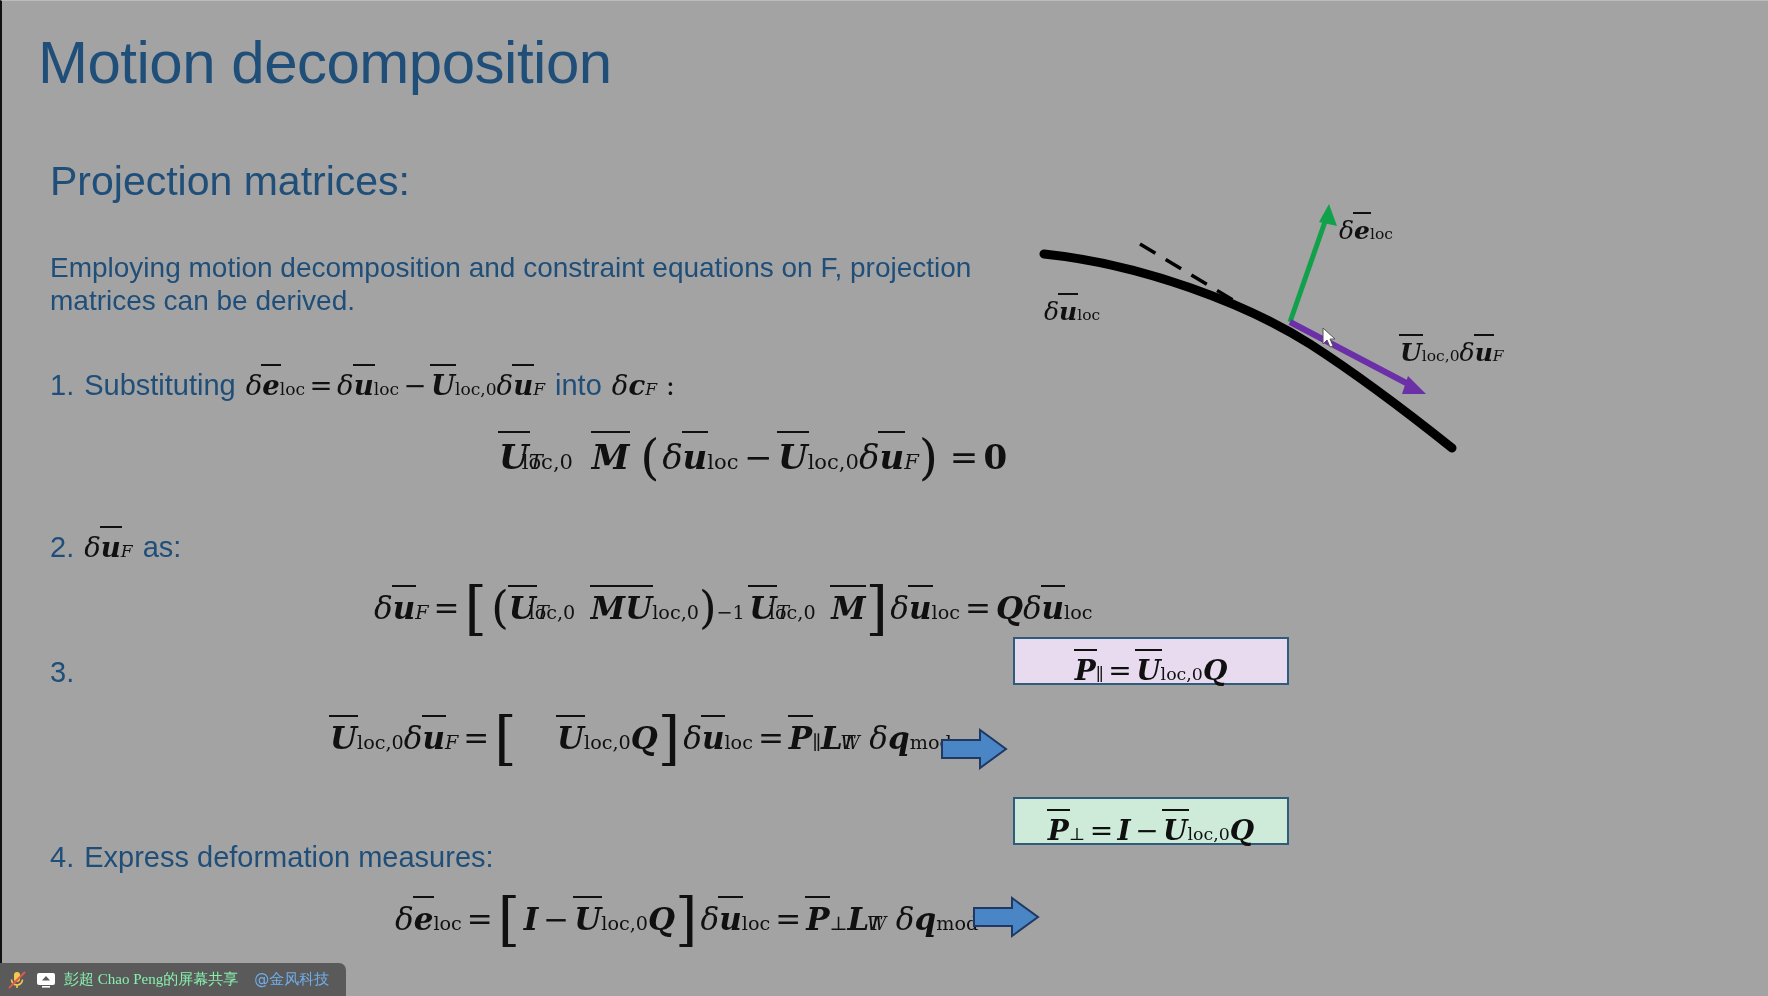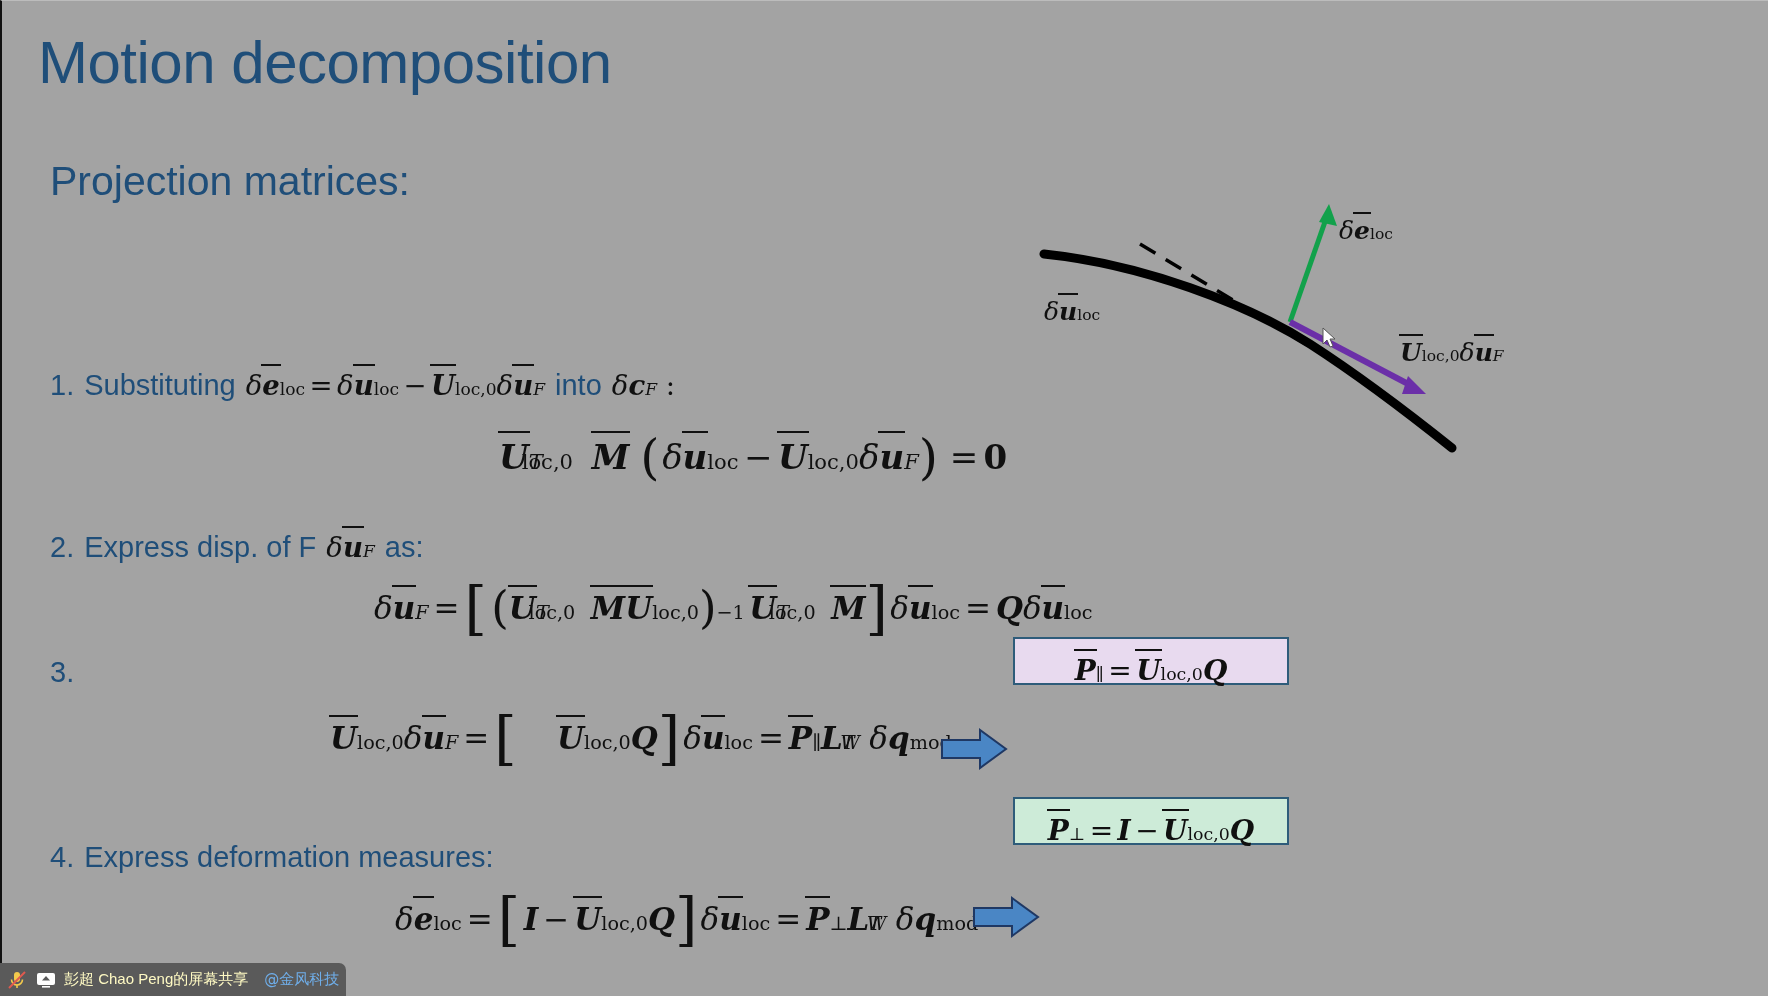--- a/index.html
+++ b/index.html
@@ -113,42 +113,43 @@
 
   
   .statusbar{
     position:absolute;left:0;bottom:0;height:33px;width:346px;
     background:#5a5a5a;
     display:flex;align-items:center;gap:7px;
     padding:0 10px 0 6px;box-sizing:border-box;
     border-top-right-radius:7px;
   }
   .sb-text{
-    color:#fef9c3;font-size:15px;
-    font-family:Liberation Sans, sans-serif;
+    color:#86efac;font-size:15px;
+    font-family:Liberation Serif, serif;
     white-space:nowrap;
   }
   .sb-tag{
     color:#6FAEEA;font-size:15px;
     font-family:"DejaVu Sans", sans-serif;
     white-space:nowrap;
     margin-left:9px;
   }
   .sb-icon{display:flex;align-items:center;}
   .cursor-arrow{position:absolute;left:1320px;top:326px;}
 </style>
 </head>
 <body>
 
 <div class="slide-frame">
 
   <div class="slide-title">Motion decomposition</div>
 
   <div class="section-head">Projection matrices:</div>
 
+  <div class="para">Employing motion decomposition and constraint equations on F, projection matrices can be derived.</div>
 
   <div class="step step-1">
     <span>1.</span>
     <span>Substituting</span>
     <span class="math" style="font-size:0.95em;">
       <span class="mi">δ</span>
         <span class="ovl mbi">e</span>
         <sub class="rm">loc</sub>
       <span class="op">=</span>
       <span class="mi">δ</span>
@@ -184,21 +185,20 @@
         <span class="ovl mbi">u</span>
         <sub class="mi">F</sub>
       <span class="bigparen">)</span>
       <span class="op" style="margin-left:.18em;">=</span>
       <span class="mb">0</span>
     </span>
   </div>
 
   <div class="step step-2">
     <span>2.</span>
-    <span>Express disp. of F</span>
     <span class="math" style="font-size:0.95em;">
       <span class="mi">δ</span>
         <span class="ovl mbi">u</span>
         <sub class="mi">F</sub>
     </span>
     <span>as:</span>
   </div>
 
   <div class="eq eq-2">
     <span class="math">

